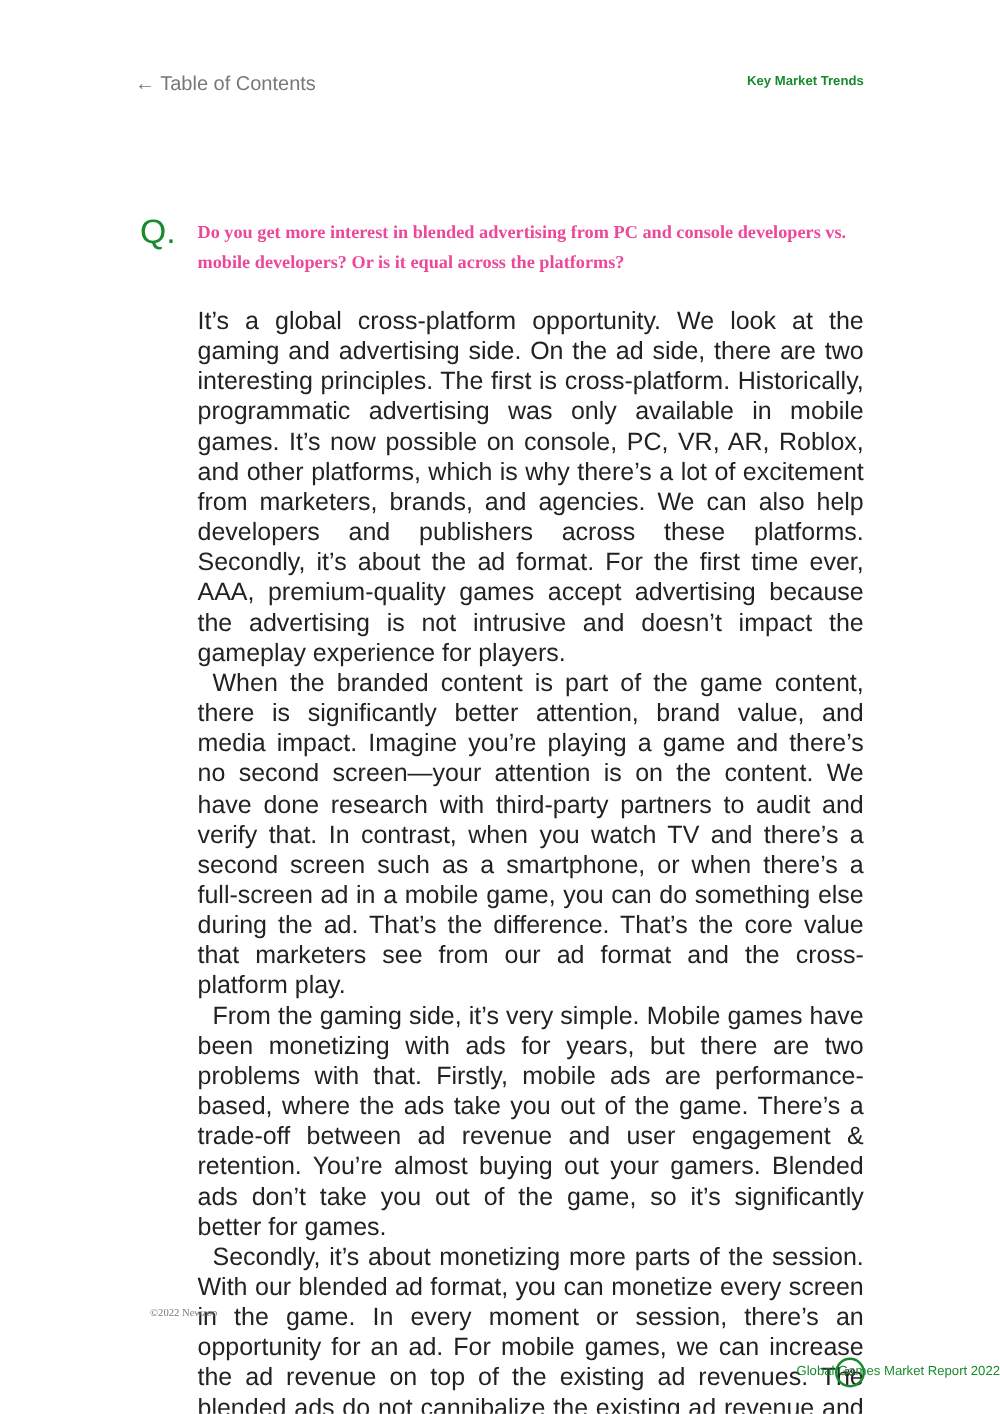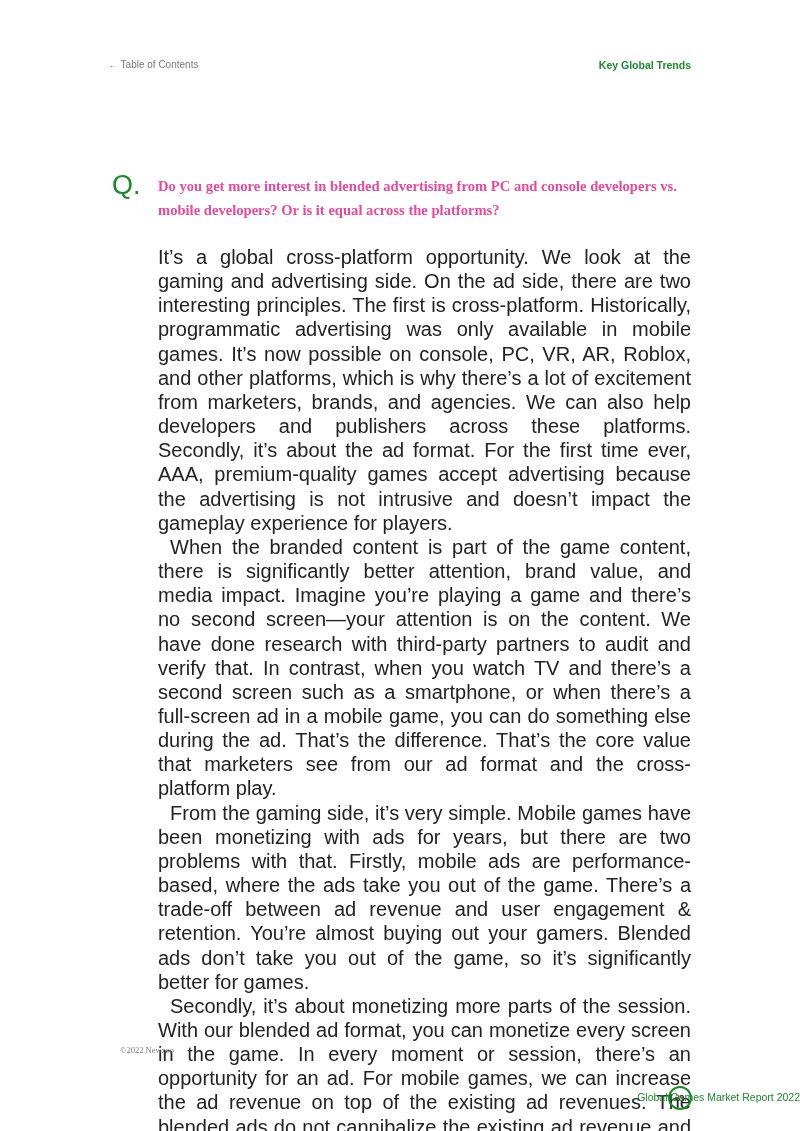--- a/index.html
+++ b/index.html
@@ -1,32 +1,32 @@
 <!DOCTYPE html>
 <html><head>
 <meta charset="utf-8">
 <style>
   html, body { margin: 0; padding: 0; background: #ffffff; }
   body { width: 800px; height: 1131px; position: relative; overflow: hidden; font-family: "DejaVu Serif", serif; color: #1f1f1f; }
-  .top-left { position: absolute; left: 108px; top: 59px; font-family: "Liberation Sans", sans-serif; font-size: 10px; color: #777; text-decoration: none; cursor: pointer; }
+  .top-left { position: absolute; left: 108px; top: 59px; font-family: "Liberation Sans", sans-serif; font-size: 16px; color: #777; text-decoration: none; cursor: pointer; }
   .top-right { position: absolute; right: 109px; top: 59px; font-family: "Liberation Sans", sans-serif; font-size: 10.5px; font-weight: bold; color: #1a8a2e; cursor: pointer; }
   .q-mark { position: absolute; left: 112px; top: 172px; font-family: "Liberation Sans", sans-serif; font-size: 27px; color: #1a8a2e; line-height: 1; }
   .question { position: absolute; left: 158px; top: 174px; width: 540px; font-family: "Liberation Serif", serif; font-weight: bold; font-size: 14.6px; line-height: 24px; color: #ec4899; }
   .answer { position: absolute; left: 158px; top: 245px; width: 533px; font-family: Liberation Sans, sans-serif; font-size: 20px; line-height: 24.15px; color: #222; }
   .answer p { margin: 0; text-align: justify; }
   .answer p.indent { text-indent: 12px; }
   .footer-left { position: absolute; left: 108px; top: 1045px; font-family: Liberation Serif, serif; font-size: 8.5px; color: #777; padding-left: 12px; }
   .footer-center { position: absolute; left: 0; width: 800px; top: 1091px; text-align: right; font-family: "Liberation Sans", sans-serif; font-size: 10.5px; color: #1a8a2e; }
   .page-num { position: absolute; left: 668px; top: 1086px; width: 20px; height: 20px; border: 2px solid #1a8a2e; border-radius: 50%; font-family: Liberation Serif, serif; font-size: 8.5px; font-weight: bold; color: #333; display: flex; align-items: center; justify-content: center; }
 </style>
 </head>
 <body>
 
 <a class="top-left">← Table of Contents</a>
-<div class="top-right">Key Global Trends</div>
+<div class="top-right">Key Market Trends</div>
 
 <div class="q-mark">Q.</div>
 <div class="question">Do you get more interest in blended advertising from PC and console developers vs. mobile developers? Or is it equal across the platforms?</div>
 
 <div class="answer">
   <p>It’s a global cross-platform opportunity. We look at the gaming and advertising side. On the ad side, there are two interesting principles. The first is cross-platform. Historically, programmatic advertising was only available in mobile games. It’s now possible on console, PC, VR, AR, Roblox, and other platforms, which is why there’s a lot of excitement from marketers, brands, and agencies. We can also help developers and publishers across these platforms. Secondly, it’s about the ad format. For the first time ever, AAA, premium-quality games accept advertising because the advertising is not intrusive and doesn’t impact the gameplay experience for players.</p>
   <p class="indent">When the branded content is part of the game content, there is significantly better attention, brand value, and media impact. Imagine you’re playing a game and there’s no second screen—your attention is on the content. We have done research with third-party partners to audit and verify that. In contrast, when you watch TV and there’s a second screen such as a smartphone, or when there’s a full-screen ad in a mobile game, you can do something else during the ad. That’s the difference. That’s the core value that marketers see from our ad format and the cross-platform play.</p>
   <p class="indent">From the gaming side, it’s very simple. Mobile games have been monetizing with ads for years, but there are two problems with that. Firstly, mobile ads are performance-based, where the ads take you out of the game. There’s a trade-off between ad revenue and user engagement &amp; retention. You’re almost buying out your gamers. Blended ads don’t take you out of the game, so it’s significantly better for games.</p>
   <p class="indent">Secondly, it’s about monetizing more parts of the session. With our blended ad format, you can monetize every screen in the game. In every moment or session, there’s an opportunity for an ad. For mobile games, we can increase the ad revenue on top of the existing ad revenues. The blended ads do not cannibalize the existing ad revenue and do not churn the users. This is where mobile games see a lot of interest and success with us. Mobile games are experts in ad revenue. There are big-data science teams working for +0.1% increases. Blended ads can offer a +10% increase for total ad revenue on top of what they are doing.</p>
 </div>

